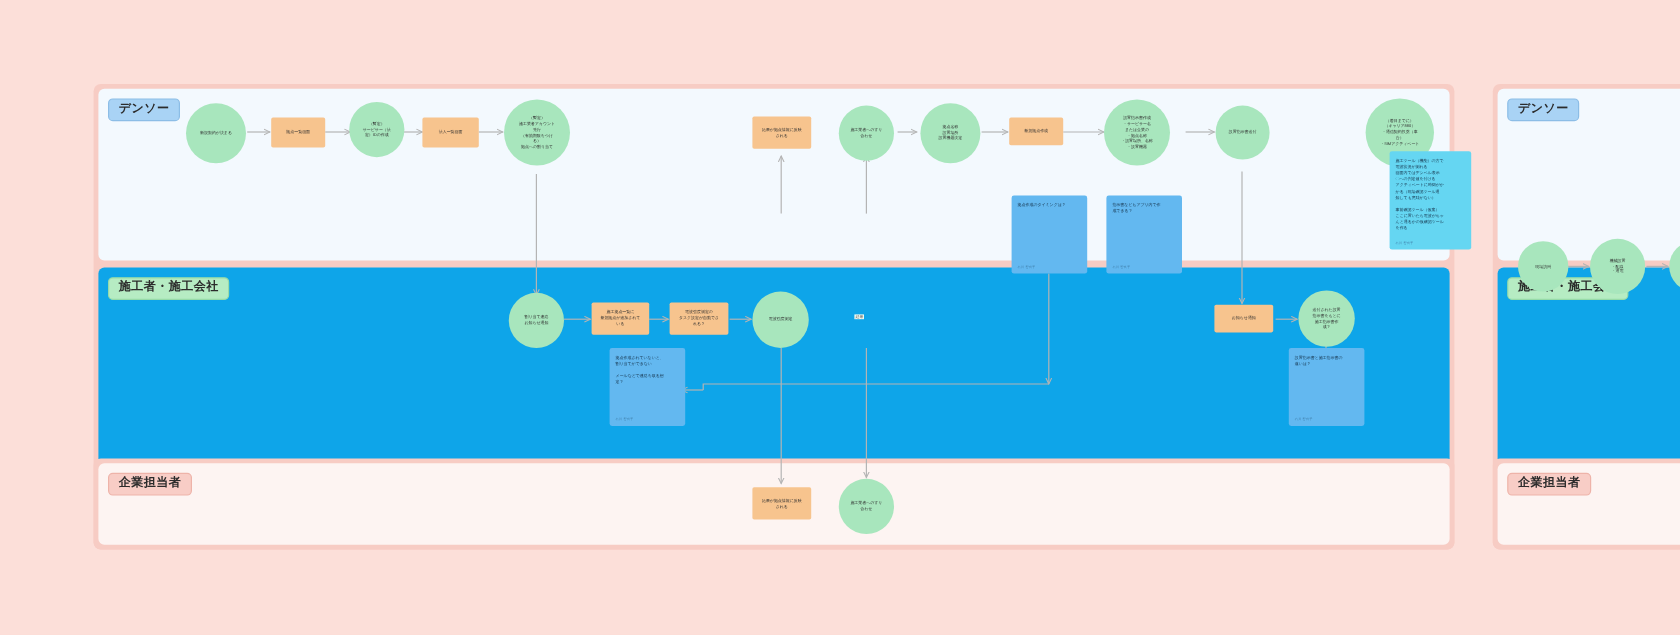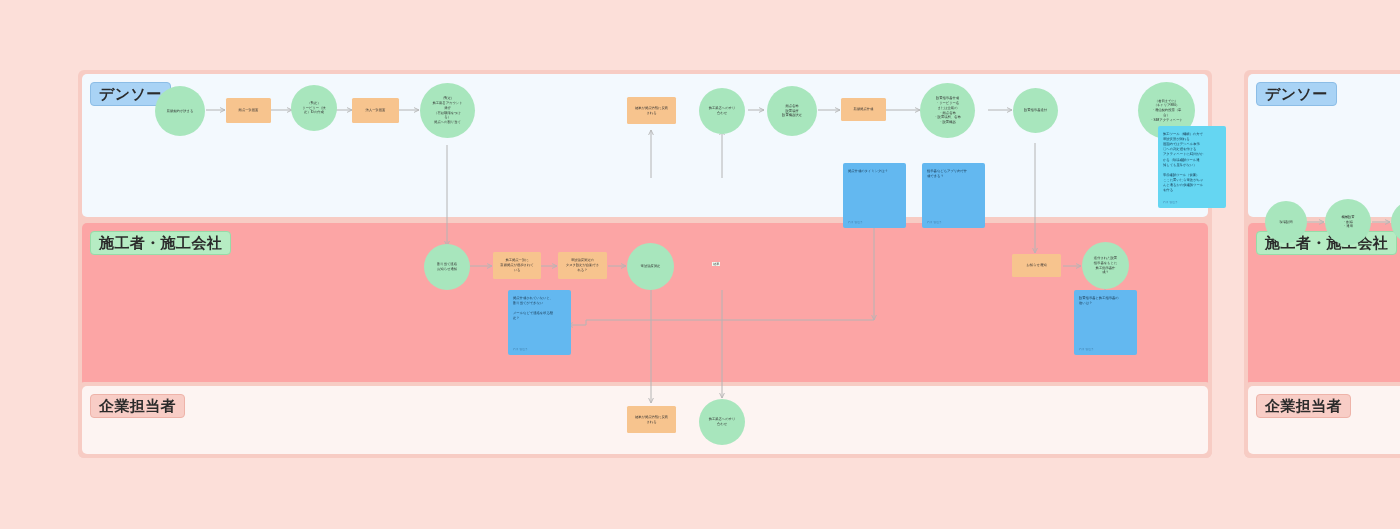--- a/index.html
+++ b/index.html
@@ -16,27 +16,27 @@
     position: absolute;
     background: #f7ccc4;
     border-radius: 6px;
   }
   .lane {
     position: absolute;
     left: 4px;
     border-radius: 5px;
   }
   .lane.denso   { background: #f3f9fe; }
-  .lane.builder { background: #fca5a5; }
+  .lane.builder { background: #0ea5e9; }
   .lane.company { background: #fdf4f2; }
 
   .lane-label {
     position: absolute;
     top: 8px; left: 8px;
-    font-size: 15px;
+    font-size: 10px;
     font-weight: bold;
     letter-spacing: .4px;
     padding: 3px 8px 4px;
     border-radius: 4px;
     white-space: nowrap;
     line-height: 1;
     color: #2b2b2b;
   }
   .lane-label.c-blue  { background: #a9d3f5; border: 1px solid #8cbde6; }
   .lane-label.c-green { background: #b6ecc3; border: 1px solid #97dba8; }

